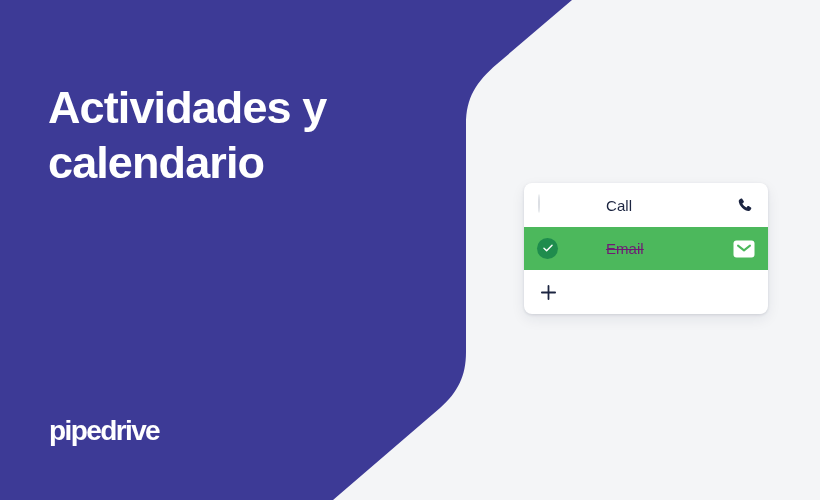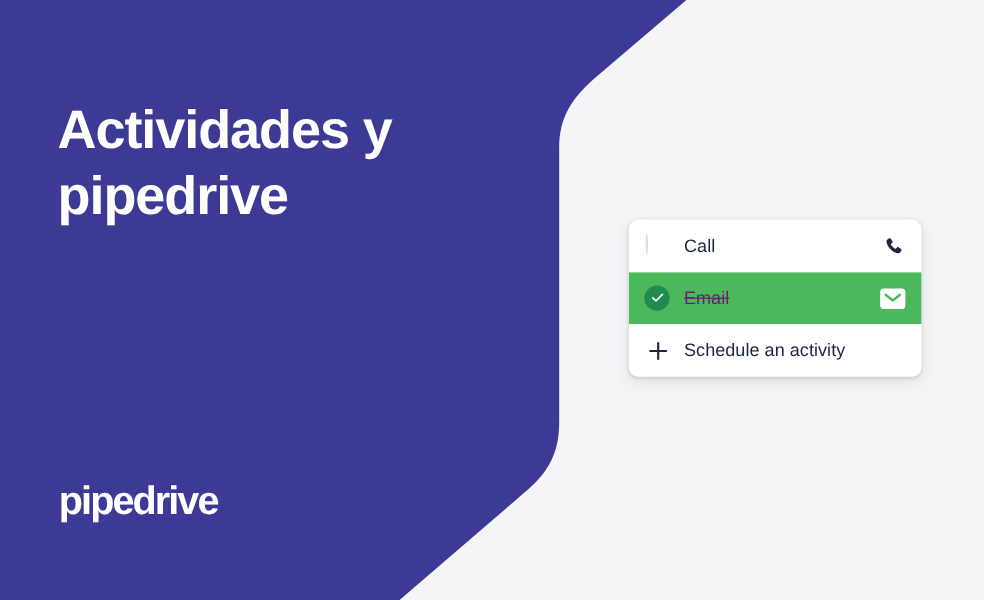--- a/index.html
+++ b/index.html
@@ -48,23 +48,23 @@
     line-height: 55px;
     font-weight: bold;
     letter-spacing: -0.9px;
     white-space: pre-line;
   }
 
   
   #wordmark {
     position: absolute;
     left: 49px;
-    top: 392px;
+    top: 406px;
     color: #ffffff;
-    font-size: 33px;
+    font-size: 28px;
     line-height: 50px;
     font-weight: bold;
     letter-spacing: -1.6px;
   }
 
   
   #activity-card {
     position: absolute;
     left: 524px;
     top: 183px;
@@ -116,20 +116,21 @@
     margin-top: -1px;
   }
   .check-filled svg { display: block; }
 
   .row-label {
     flex: 1 1 auto;
     font-size: 15px;
     color: #1c2541;
     letter-spacing: 0.05px;
     white-space: nowrap;
+    margin-left: 36px;
   }
   .activity-row.is-done .row-label {
     color: #701a75;
     text-decoration: line-through;
     text-decoration-thickness: 1.3px;
   }
 
   .row-trailing-icon {
     flex: 0 0 auto;
     display: flex;
@@ -156,21 +157,21 @@
 
 <div id="stage">
 
   <div id="brand-panel">
     <svg viewBox="0 0 820 500" xmlns="http://www.w3.org/2000/svg" aria-hidden="true">
       <path d="M0,0 L572,0 L497,64 C476,82 466,98 466,124 L466,352 C466,376 458,392 440,408 L333,500 L0,500 Z" fill="#3d3a96"></path>
     </svg>
   </div>
 
   <div id="headline">Actividades y
-pipedrive</div>
+calendario</div>
 
   <div id="wordmark">pipedrive</div>
 
   <div id="activity-card">
 
     <div class="activity-row">
       <span class="row-check">
         <span class="check-empty"></span>
       </span>
       <span class="row-label">Call</span>
@@ -197,17 +198,16 @@
         </svg>
       </span>
     </div>
 
     <div class="activity-row">
       <span class="plus-icon">
         <svg width="17" height="17" viewBox="0 0 18 18" aria-hidden="true">
           <path d="M9 2 L9 16 M2 9 L16 9" stroke="#1c2541" stroke-width="1.9" stroke-linecap="round"></path>
         </svg>
       </span>
-      <span class="row-label">Schedule an activity</span>
     </div>
 
   </div>
 </div>
 
 </body></html>

